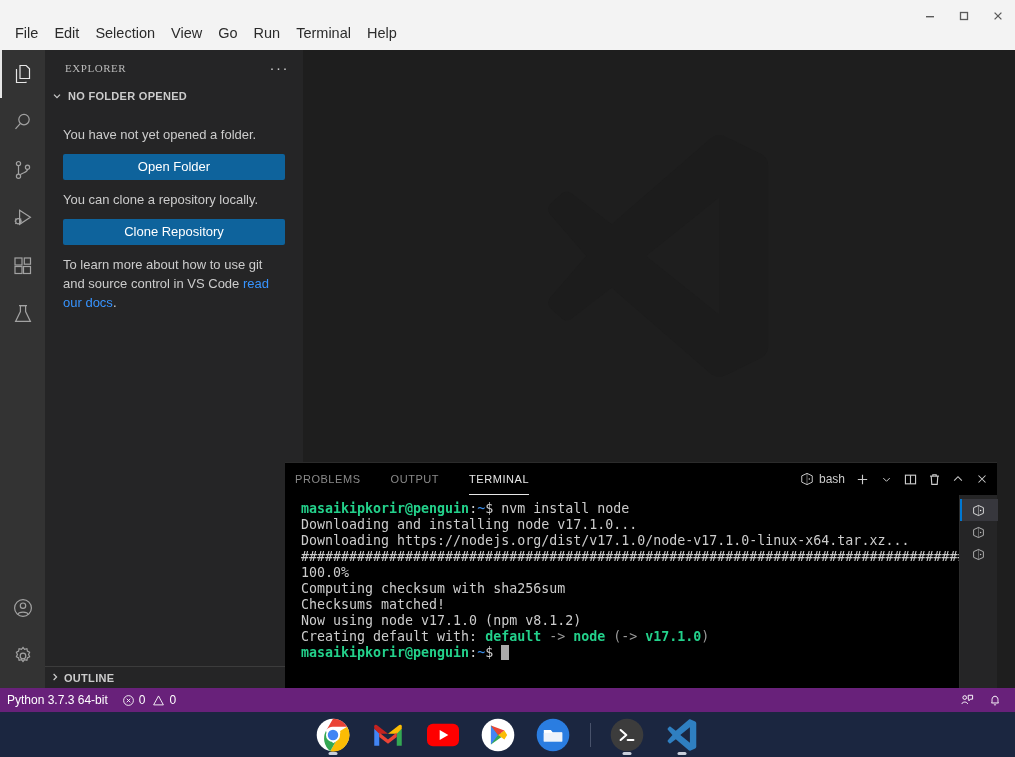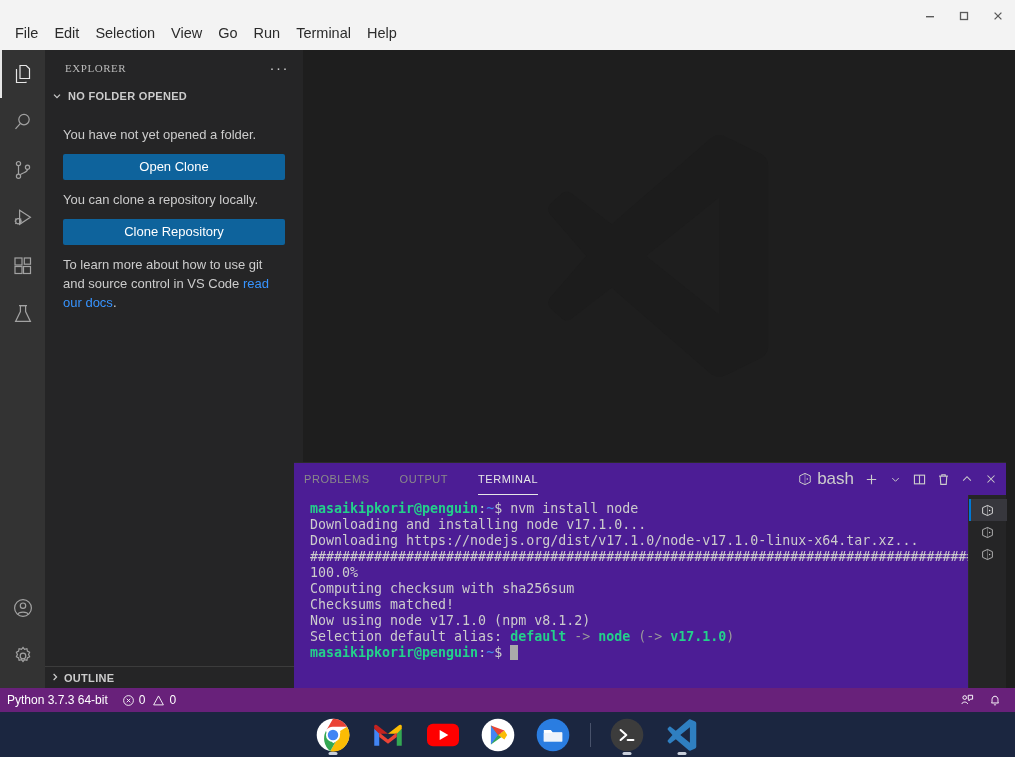--- a/index.html
+++ b/index.html
@@ -83,42 +83,42 @@
   .editor {
     position: absolute; left: 303px; top: 50px; width: 712px; height: 412px;
     background: #1e1e1e; overflow: hidden;
   }
   .watermark {
     position: absolute; left: 50%; top: 50%; transform: translate(-50%, -50%);
   }
 
   
   .panel {
-    position: absolute; left: 294px; top: 462px; width: 712px; height: 226px;
-    background: #4c1d95; border-top: 1px solid #2b2b2b;
+    position: absolute; left: 285px; top: 462px; width: 712px; height: 226px;
+    background: #000000; border-top: 1px solid #2b2b2b;
   }
   .panel-tabs {
     height: 32px; display: flex; align-items: center; position: relative;
   }
   .ptab {
     height: 32px; display: flex; align-items: center; padding: 0 10px; margin-right: 10px;
     font-size: 11px; letter-spacing: .55px; color: #8a8a8a; position: relative; white-space: nowrap;
   }
   .ptab.active { color: #e7e7e7; }
   .ptab.active::after {
     content: ""; position: absolute; left: 10px; right: 10px; bottom: 0; height: 1px; background: #e7e7e7;
   }
   .panel-actions {
     position: absolute; right: 4px; top: 0; height: 32px; display: flex; align-items: center; gap: 2px;
   }
   .pa-btn {
     height: 22px; min-width: 22px; display: flex; align-items: center; justify-content: center;
     padding: 0 3px; border-radius: 3px;
   }
-  .pa-label { font-size: 17px; color: #cccccc; display: flex; align-items: center; gap: 5px; padding: 0 4px; }
+  .pa-label { font-size: 12px; color: #cccccc; display: flex; align-items: center; gap: 5px; padding: 0 4px; }
   .pa-btn svg { display: block; }
 
   .term-wrap { position: absolute; left: 0; top: 32px; width: 712px; height: 194px; display: flex; }
   .term {
     flex: 1; padding: 6px 0 0 16px; overflow: hidden;
     font-family: "DejaVu Sans Mono", monospace; font-size: 13.3px; line-height: 16px;
     color: #cccccc; white-space: pre;
   }
   .t-green { color: #23d18b; font-weight: bold; }
   .t-blue  { color: #3b8eea; }
@@ -279,21 +279,21 @@
       <span class="twisty">
         <svg width="12" height="12" viewBox="0 0 12 12" fill="none" stroke="#cccccc" stroke-width="1.2">
           <path d="M3 4.6 L6 7.6 L9 4.6"></path>
         </svg>
       </span>
       <span class="sb-section-label">NO FOLDER OPENED</span>
     </div>
 
     <div class="sb-body">
       <div class="sb-para">You have not yet opened a folder.</div>
-      <button class="sb-btn">Open Clone</button>
+      <button class="sb-btn">Open Folder</button>
       <div class="sb-para">You can clone a repository locally.</div>
       <button class="sb-btn">Clone Repository</button>
       <div class="sb-para"><span>To learn more about how to use git and source control in VS Code </span><a class="sb-link" href="#">read our docs</a><span>.</span></div>
     </div>
 
     <div class="sb-outline">
       <span class="twisty">
         <svg width="12" height="12" viewBox="0 0 12 12" fill="none" stroke="#cccccc" stroke-width="1.2">
           <path d="M4.6 3 L7.6 6 L4.6 9"></path>
         </svg>
@@ -361,21 +361,21 @@
 
     <div class="term-wrap">
       <div class="term"><span class="t-green">masaikipkorir@penguin</span><span class="t-gray">:</span><span class="t-blue">~</span><span class="t-gray">$</span><span class="t-gray"> nvm install node</span>
 <span class="t-gray">Downloading and installing node v17.1.0...</span>
 <span class="t-gray">Downloading https://nodejs.org/dist/v17.1.0/node-v17.1.0-linux-x64.tar.xz...</span>
 <span class="t-gray">##########################################################################################</span>
 <span class="t-gray">100.0%</span>
 <span class="t-gray">Computing checksum with sha256sum</span>
 <span class="t-gray">Checksums matched!</span>
 <span class="t-gray">Now using node v17.1.0 (npm v8.1.2)</span>
-<span class="t-gray">Selection default alias: </span><span class="t-green">default</span><span class="t-dim"> -&gt; </span><span class="t-green">node</span><span class="t-dim"> (</span><span class="t-dim">-&gt; </span><span class="t-green">v17.1.0</span><span class="t-dim">)</span>
+<span class="t-gray">Creating default with: </span><span class="t-green">default</span><span class="t-dim"> -&gt; </span><span class="t-green">node</span><span class="t-dim"> (</span><span class="t-dim">-&gt; </span><span class="t-green">v17.1.0</span><span class="t-dim">)</span>
 <span class="t-green">masaikipkorir@penguin</span><span class="t-gray">:</span><span class="t-blue">~</span><span class="t-gray">$</span> <span class="cursor"></span></div>
 
       <div class="term-tablist">
         <div class="tt-item active">
           <svg width="13" height="13" viewBox="0 0 16 16" fill="none" stroke="#e7e7e7" stroke-width="1.1">
             <path d="M8 1.8 L14 4.5 V11.5 L8 14.2 L2 11.5 V4.5 Z"></path>
             <path d="M8 1.8 L8 14.2" opacity=".5"></path>
             <circle cx="10.6" cy="8" r=".9" fill="#e7e7e7" stroke="none"></circle>
           </svg>
         </div>

